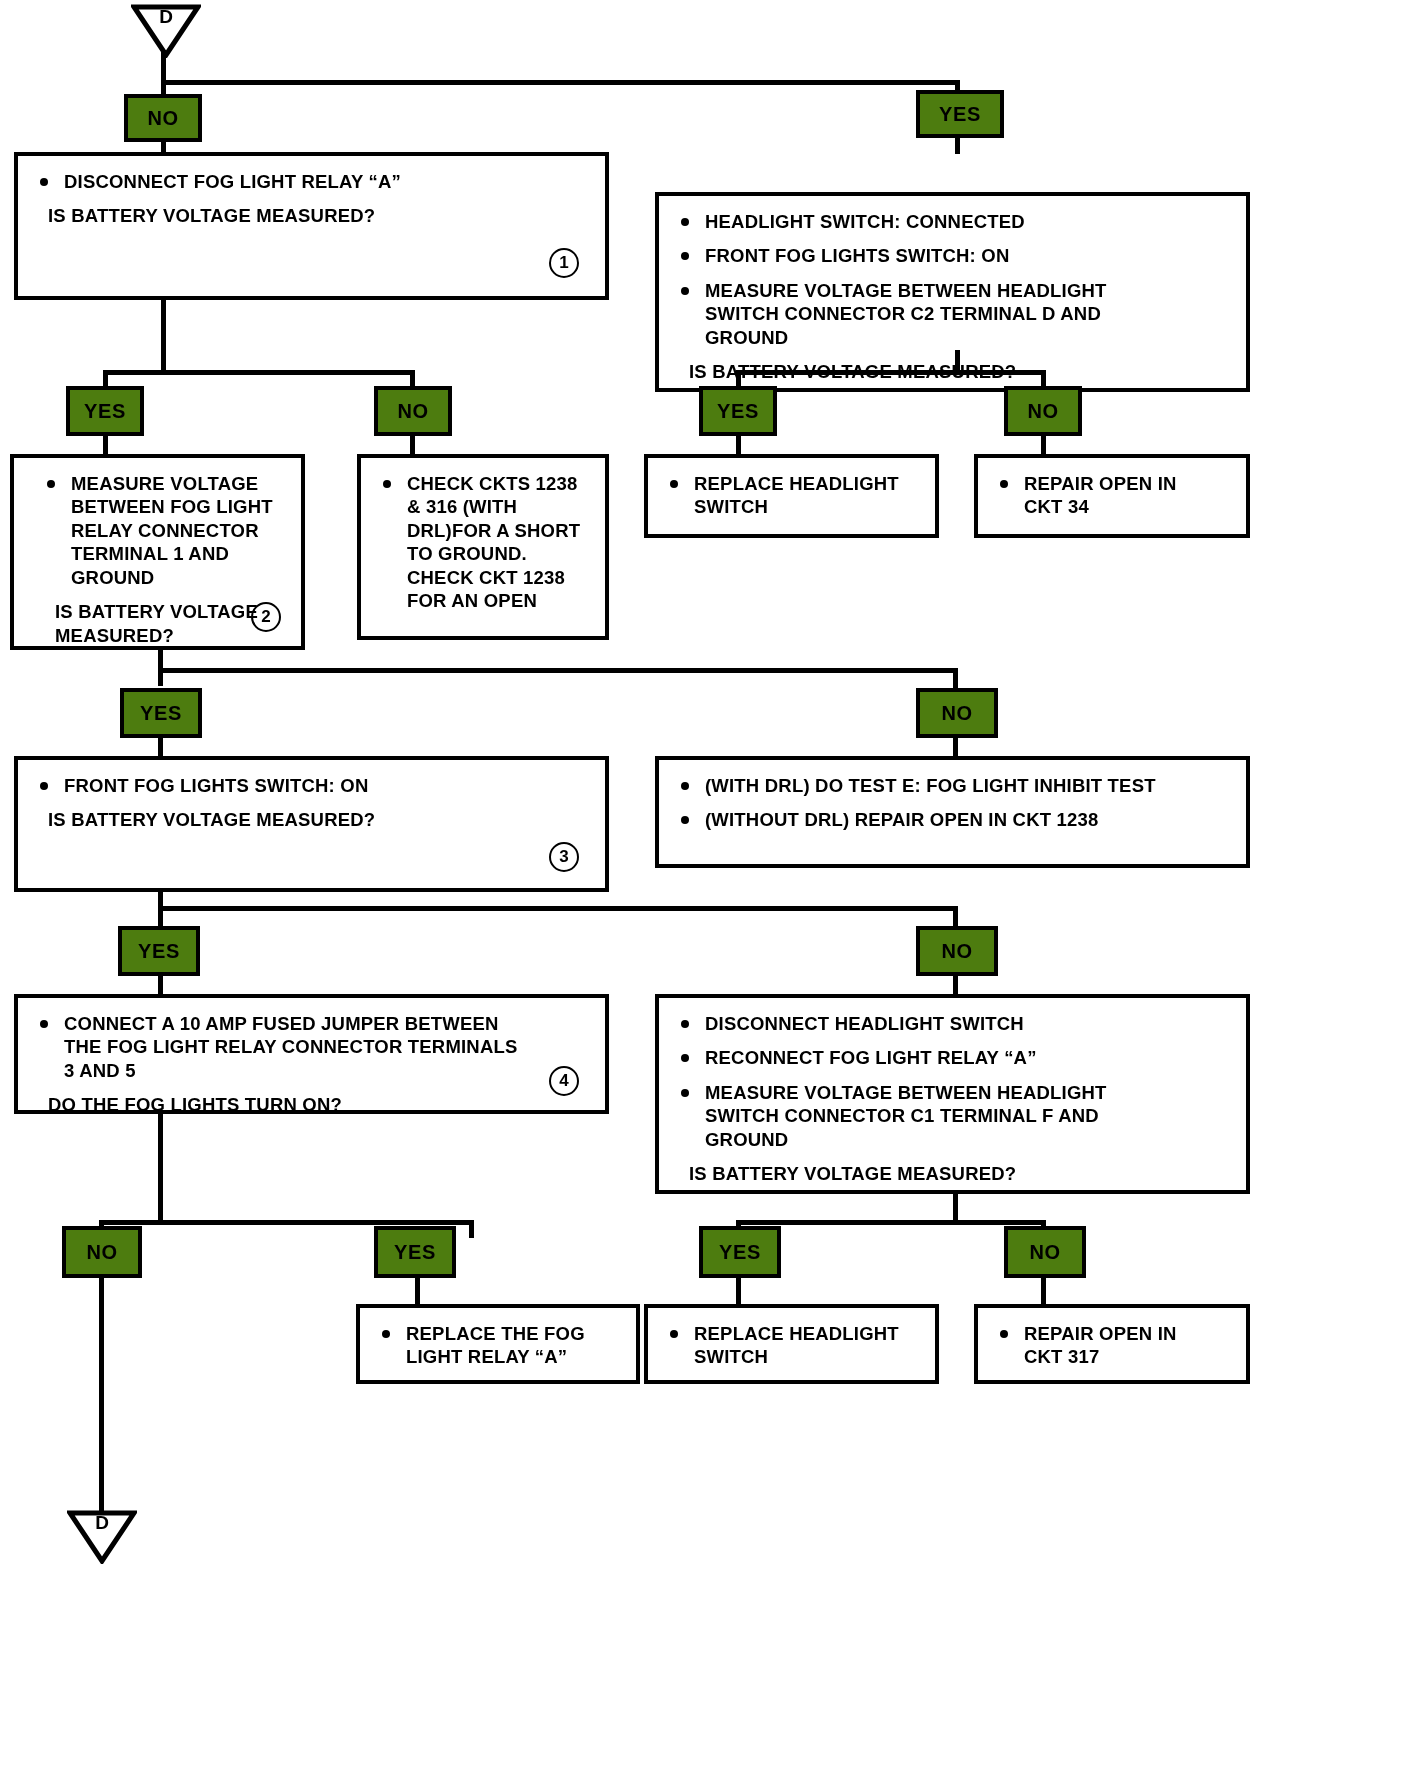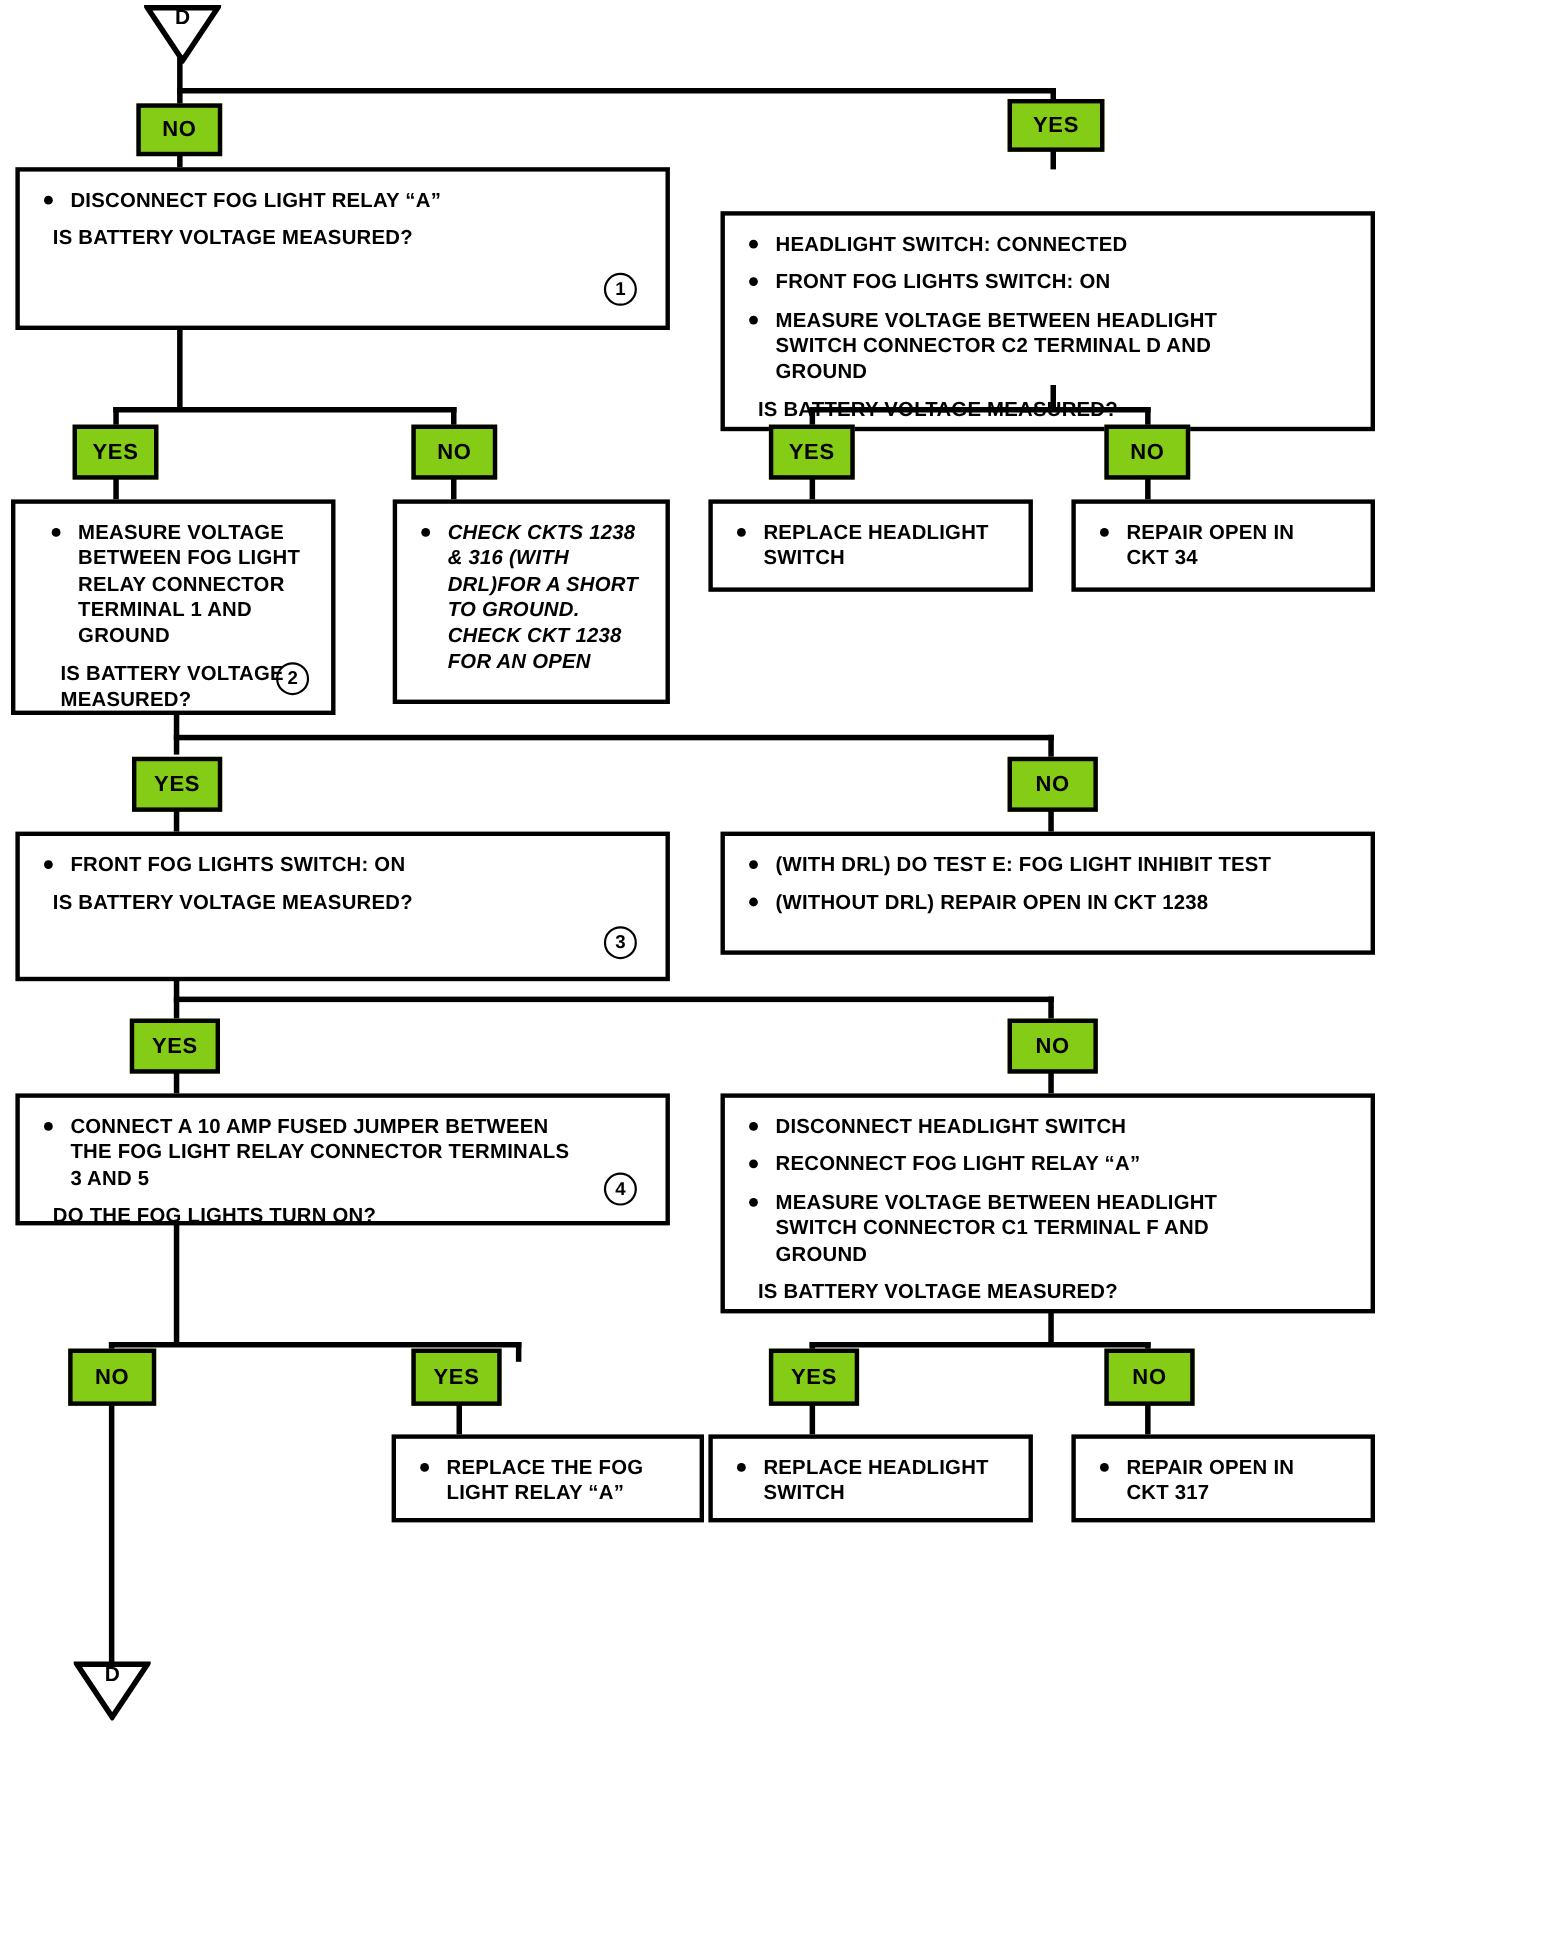--- a/index.html
+++ b/index.html
@@ -20,21 +20,21 @@
   }
   
   .line {
     position: absolute;
     background: #000000;
   }
   
   .yn {
     position: absolute;
     border: 4px solid #000000;
-    background: #84cc16;
+    background: #4d7c0f;
     display: flex;
     align-items: center;
     justify-content: center;
     font-size: 20px;
     font-weight: bold;
     letter-spacing: 0.6px;
     box-sizing: border-box;
   }
   
   .box {
@@ -199,21 +199,21 @@
 TERMINAL 1 AND
 GROUND</li>
       <li class="nobullet" style="white-space:pre-line;">IS BATTERY VOLTAGE
 MEASURED?</li>
     </ul>
     <div class="circnum" style="right:20px; bottom:14px;">
       <span>2</span>
     </div>
   </div>
 
-  <div class="box" style="left:357px; top:454px; width:252px; height:186px;font-style:italic;">
+  <div class="box" style="left:357px; top:454px; width:252px; height:186px;">
     <ul>
       <li style="white-space:pre-line;">CHECK CKTS 1238
 &amp; 316 (WITH
 DRL)FOR A SHORT
 TO GROUND.
 CHECK CKT 1238
 FOR AN OPEN</li>
     </ul>
   </div>
 

